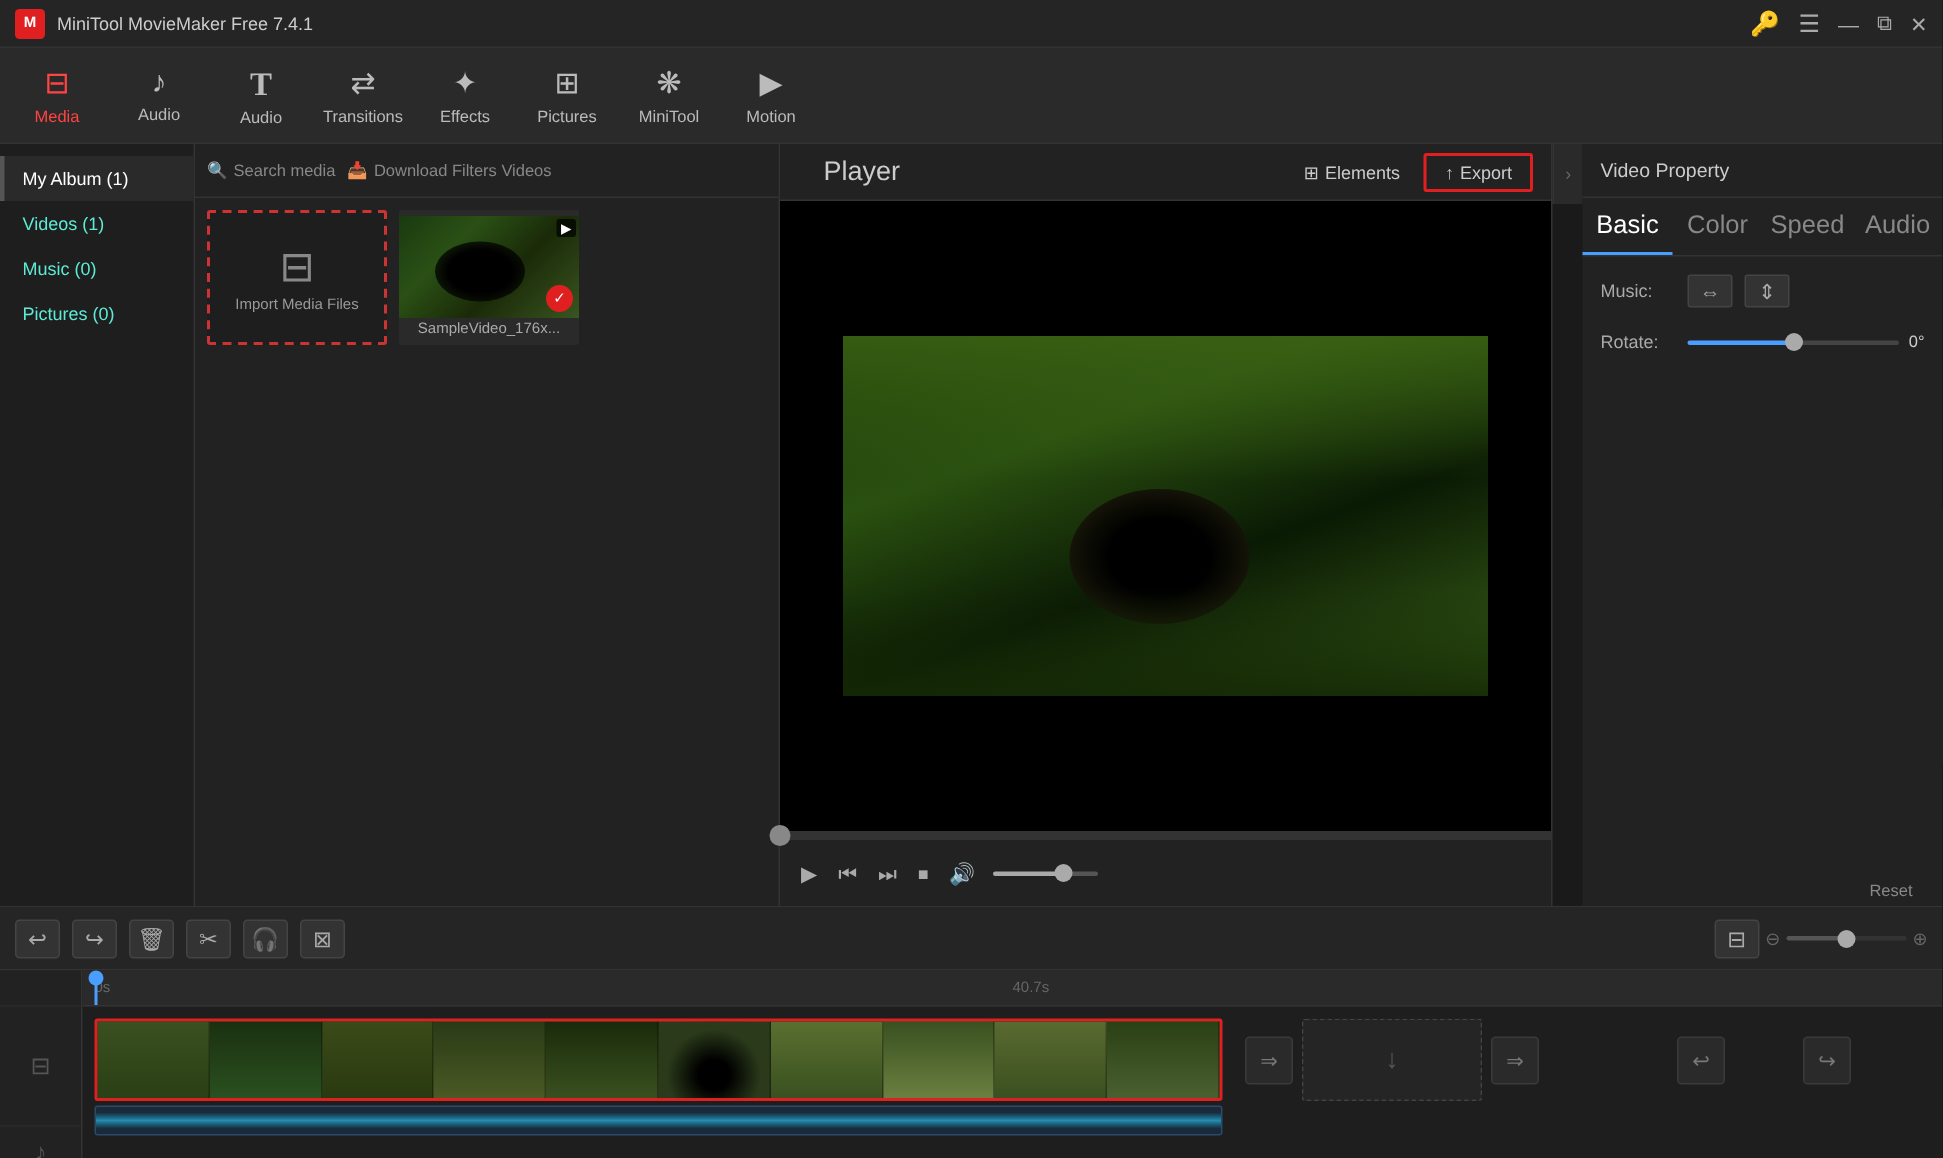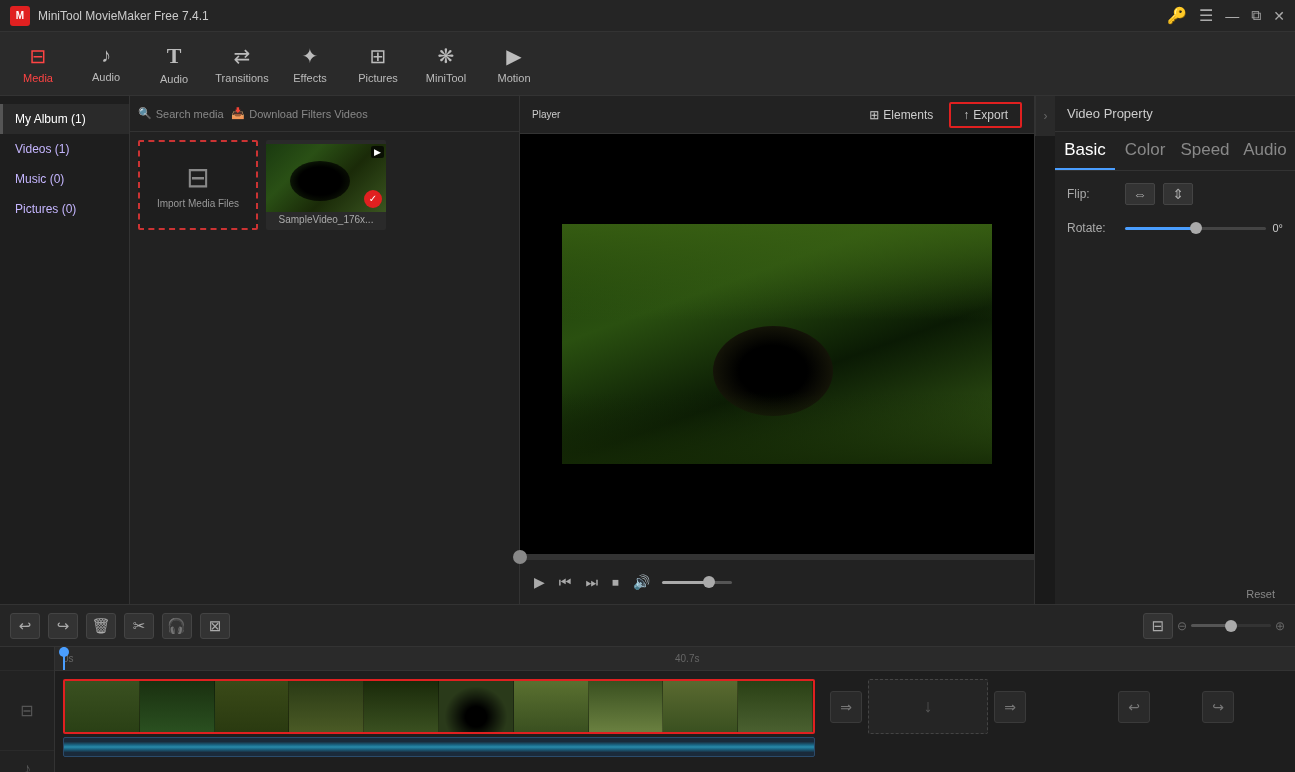--- a/index.html
+++ b/index.html
@@ -65,21 +65,21 @@
     #sidebar {
       width: 130px;
       background: #1e1e1e;
       border-right: 1px solid #333;
       padding-top: 8px;
       flex-shrink: 0;
     }
     .sidebar-item {
       padding: 8px 12px;
       cursor: pointer;
-      color: #c4b5fd;
+      color: #5eead4;
       font-size: 12px;
       border-left: 3px solid transparent;
     }
     .sidebar-item.active { color: #fff; background: #2a2a2a; border-left-color: #555; }
 
     
     #media-content {
       flex: 1;
       display: flex;
       flex-direction: column;
@@ -190,21 +190,21 @@
     #player-header {
       height: 38px;
       display: flex;
       align-items: center;
       justify-content: space-between;
       padding: 0 12px;
       background: #222;
       border-bottom: 1px solid #333;
     }
 
-    #player-title { font-size: 10px; color: #ccc; }
+    #player-title { font-size: 18px; color: #ccc; margin-left: 17px; }
 
     #player-actions { display: flex; gap: 8px; align-items: center; }
 
     .template-btn {
       display: flex;
       align-items: center;
       gap: 4px;
       background: transparent;
       border: none;
       color: #ccc;
@@ -798,21 +798,21 @@
       <div class="prop-tab">
         <span>Speed</span>
       </div>
       <div class="prop-tab">
         <span>Audio</span>
       </div>
     </div>
     <div id="property-content">
 
       <div class="prop-row">
-        <span class="prop-label">Flip:</span>
+        <span class="prop-label">Music:</span>
         <button class="flip-btn">⇔</button>
         <button class="flip-btn">⇕</button>
       </div>
 
       <div class="prop-row">
         <span class="prop-label">Rotate:</span>
         <div class="rotate-slider-container">
           <input type="range" class="rotate-slider" min="-180" max="180" value="0" style="">
           <span class="rotate-value">0°</span>
         </div>

